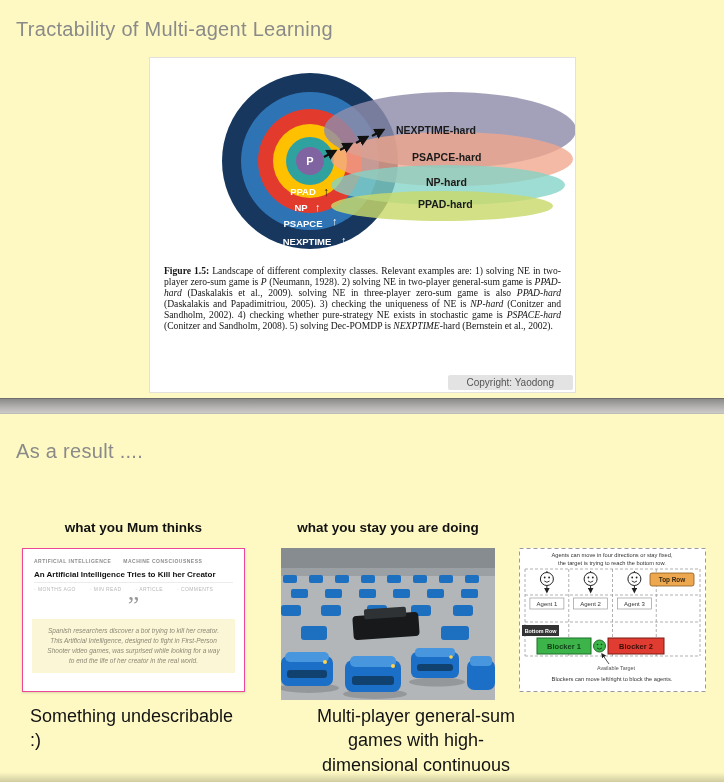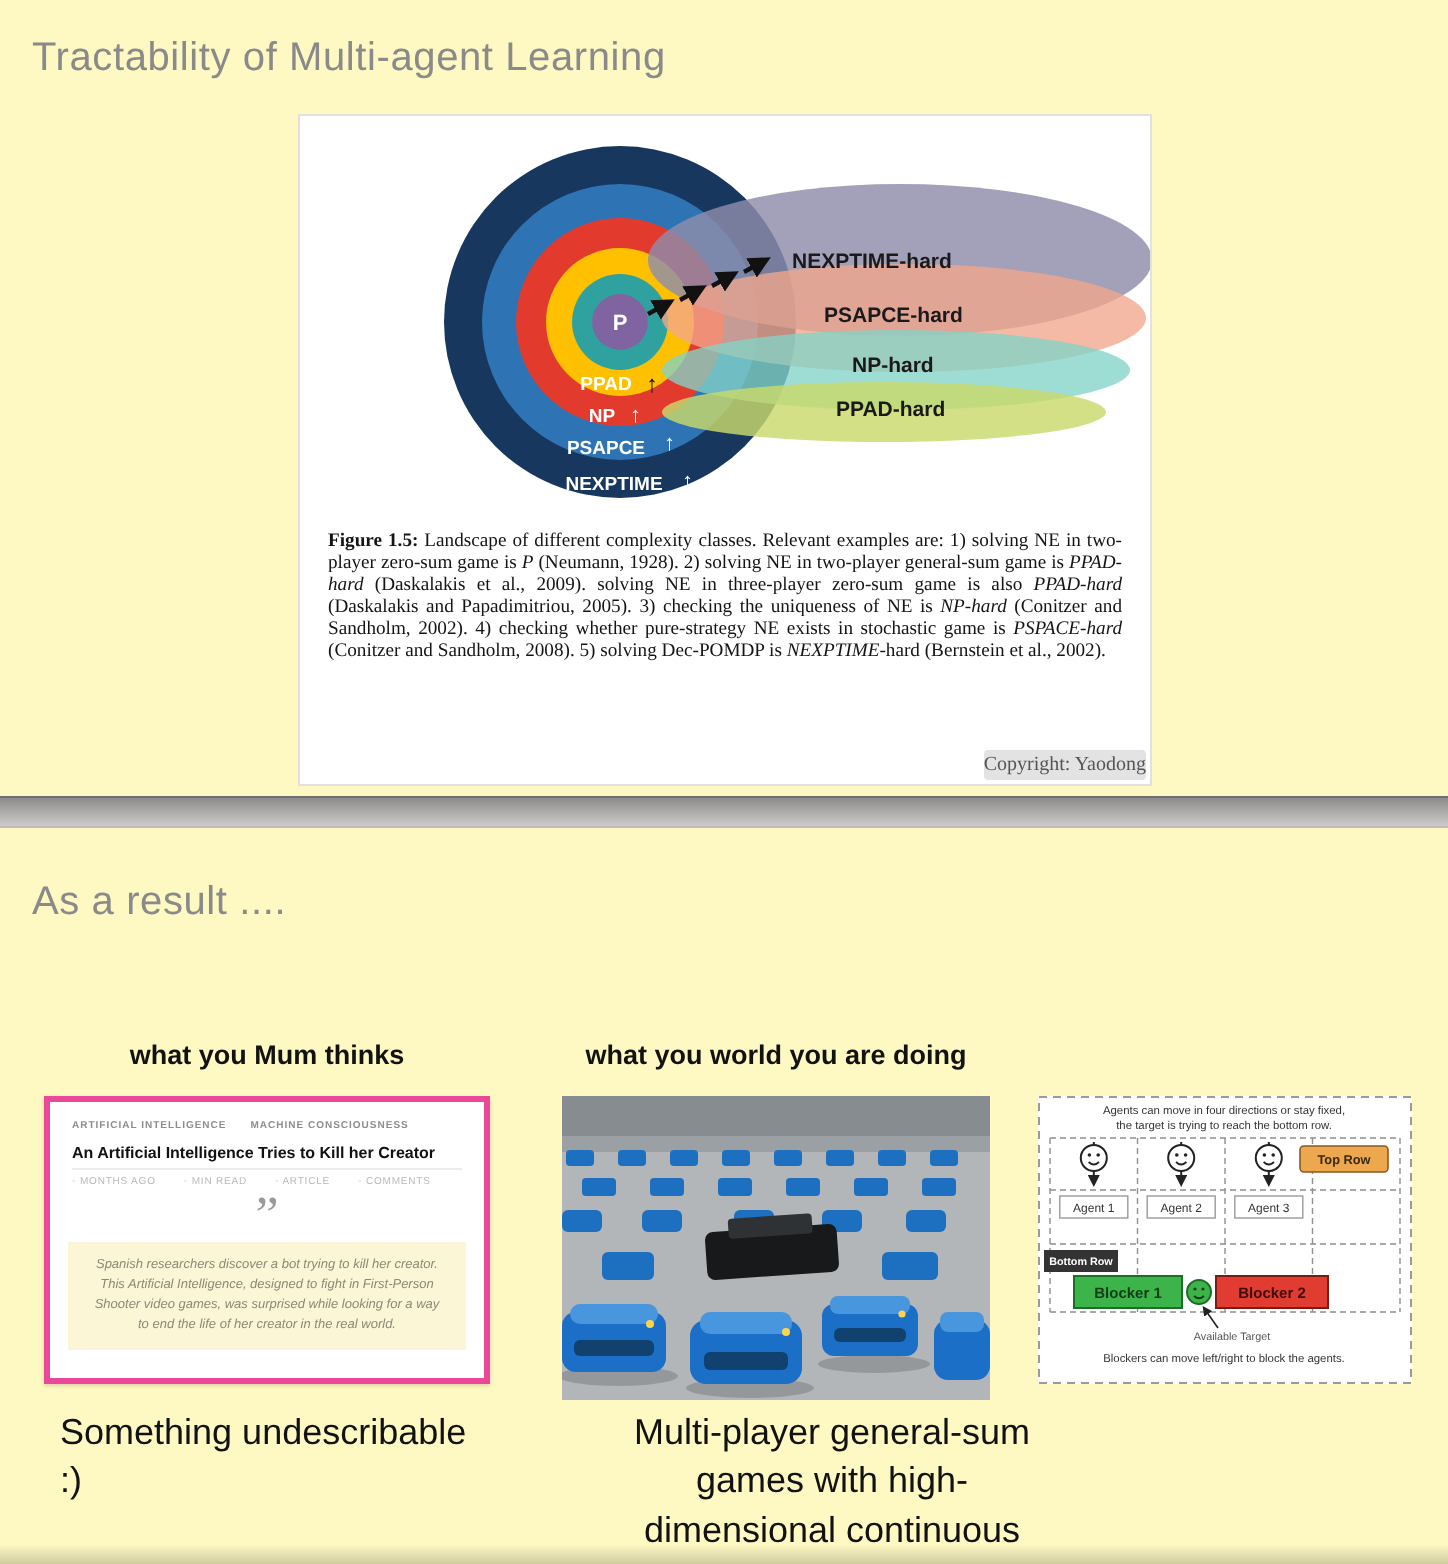--- a/index.html
+++ b/index.html
@@ -20,30 +20,30 @@
 
   
   .figure-box{position:absolute;left:149px;top:57px;width:427px;height:336px;background:#fff;
         border:1px solid #e2e1df;box-sizing:border-box;}
   .figure-box svg{display:block;}
   .figure-caption{margin:3px 14px 0 14px;font-family:"Liberation Serif",serif;font-size:9.6px;
         line-height:1.14;color:#141414;text-align:justify;}
   .figure-caption b{font-weight:bold;}
   .it{font-style:italic;}
   .copyright{position:absolute;right:2px;bottom:2px;background:#e3e3e3;color:#555;
-        font-size:10px;padding:2px 0;border-radius:2px;font-family:Liberation Serif, serif;}
+        font-size:10px;padding:2px 19px;border-radius:2px;}
 
   
   .col-head{position:absolute;top:106px;margin:0;font-size:13.5px;font-weight:bold;color:#121212;
         text-align:center;}
   #head-col1{left:22px;width:223px;}
   #head-col2{left:281px;width:214px;}
   #head-col3{left:519px;width:187px;}
   .card1{position:absolute;left:22px;top:134px;width:223px;height:144px;background:#fff;
-        border:3px solid #ec4899;box-sizing:border-box;box-shadow:0 1px 2px rgba(0,0,0,.15);}
+        border:1px solid #ec4899;box-sizing:border-box;box-shadow:0 1px 2px rgba(0,0,0,.15);}
   .photo{position:absolute;left:281px;top:134px;width:214px;height:152px;overflow:hidden;}
   .card3{position:absolute;left:519px;top:134px;width:187px;height:144px;background:#fff;}
   .cap{position:absolute;top:290px;font-size:18px;color:#121212;line-height:1.35;margin:0;}
   #cap1{left:30px;width:215px;text-align:left;}
   #cap2{left:281px;width:214px;text-align:center;margin-left:28px;}
   #cap3{left:531px;width:160px;text-align:center;}
 
   
   .a-tags{display:flex;gap:12px;margin:9px 11px 0 11px;font-size:5px;font-weight:bold;
         letter-spacing:.5px;color:#8d8d8d;}
@@ -112,21 +112,21 @@
       <div class="copyright">Copyright: Yaodong</div>
     </div>
   </section>
 
   <div class="divider"></div>
 
   <section class="slide" id="slide2">
     <h1 class="slide-title" id="slide2-title">As a result ....</h1>
 
     <h2 class="col-head" id="head-col1">what you Mum thinks</h2>
-    <h2 class="col-head" id="head-col2">what you world you are doing</h2>
+    <h2 class="col-head" id="head-col2">what you stay you are doing</h2>
 
     <div class="card1">
       <div class="a-tags">
         <span>ARTIFICIAL INTELLIGENCE</span>
         <span>MACHINE CONSCIOUSNESS</span>
       </div>
       <div class="a-head">An Artificial Intelligence Tries to Kill her Creator</div>
       <hr class="a-rule">
       <div class="a-meta">
         <span>MONTHS AGO</span>

